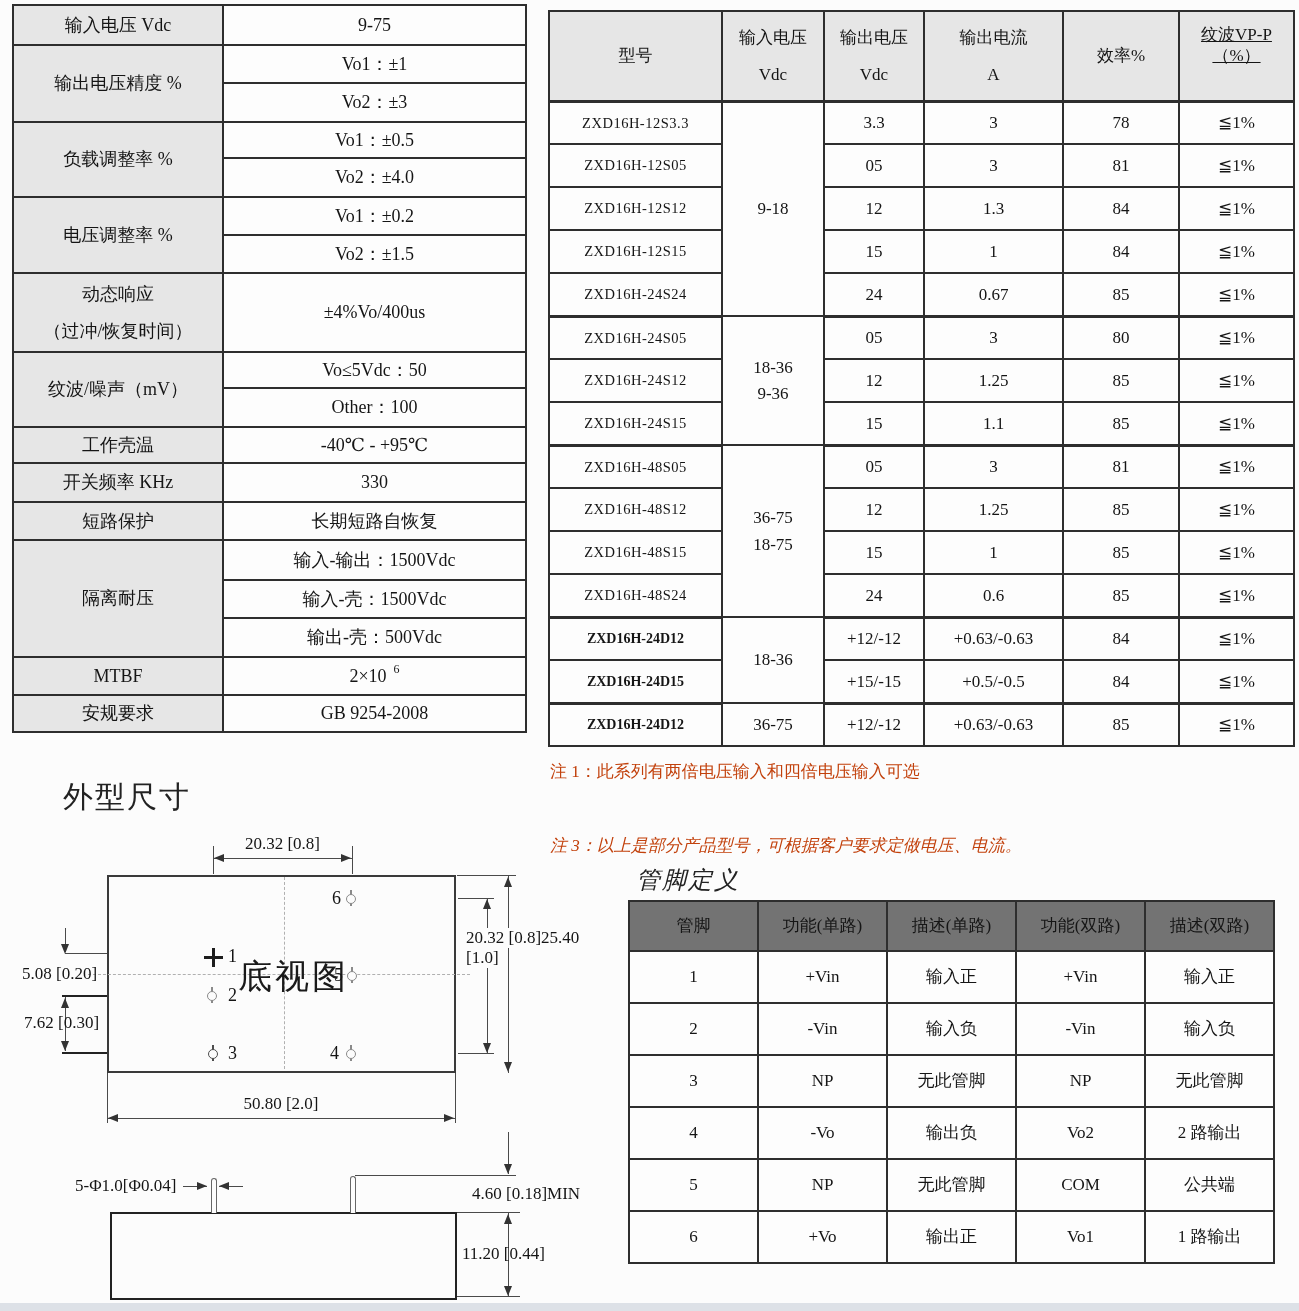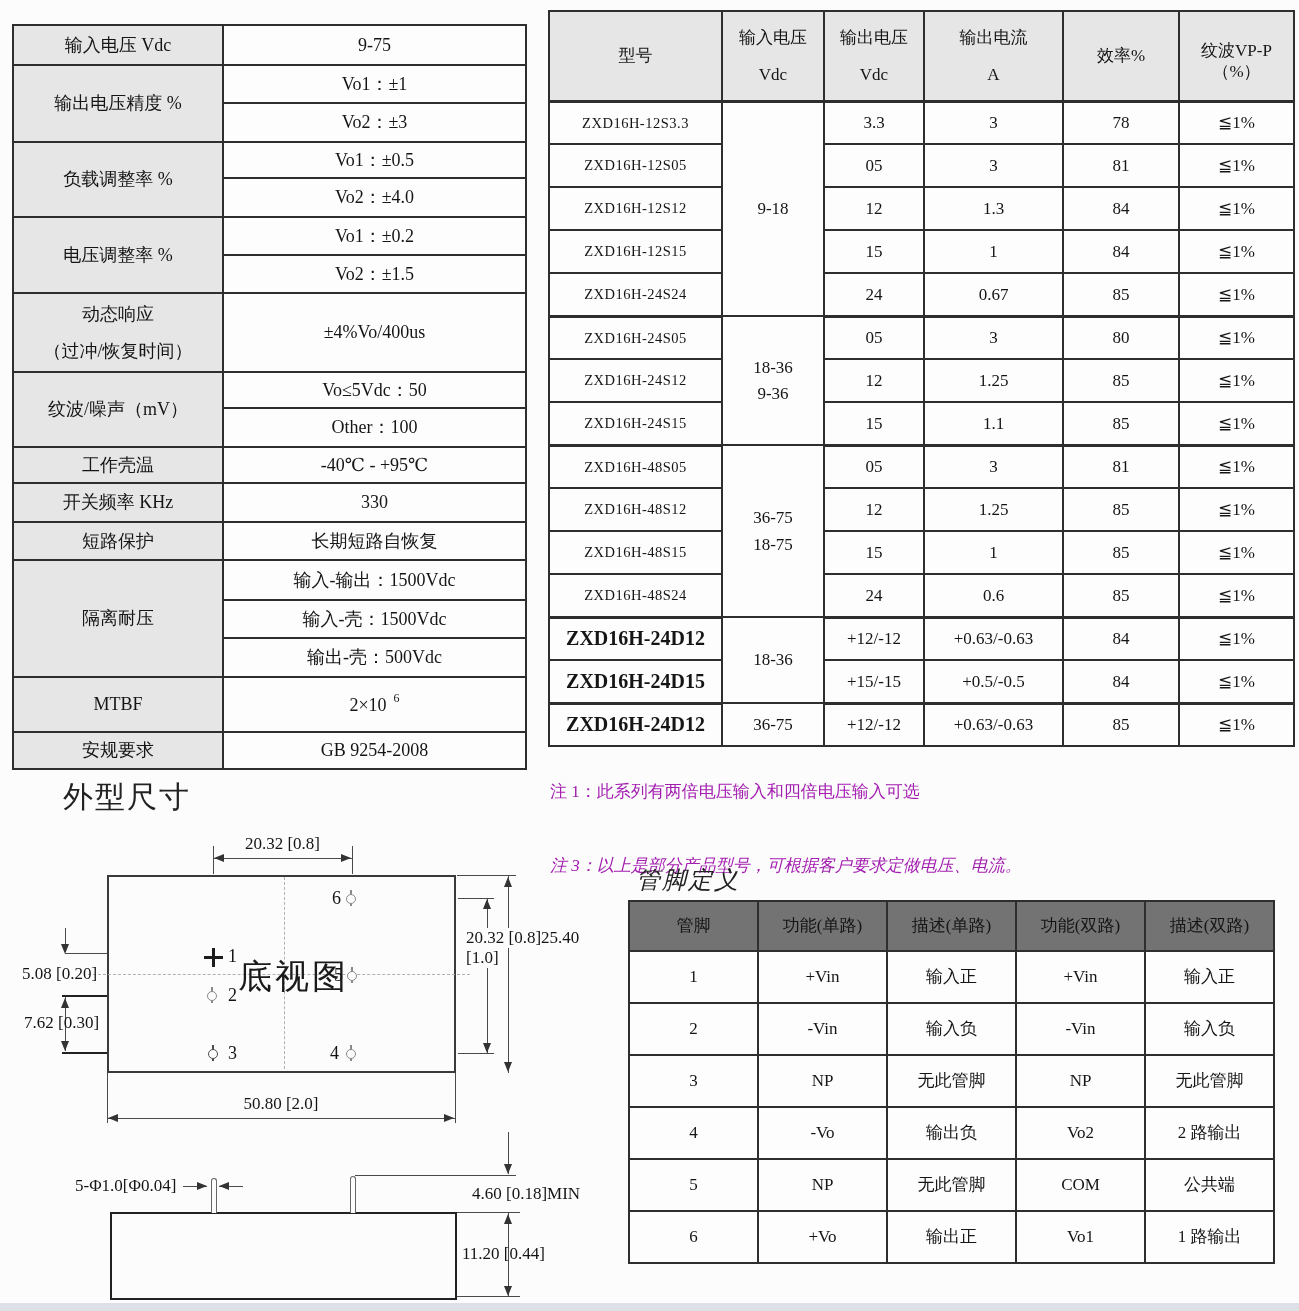--- a/index.html
+++ b/index.html
@@ -13,33 +13,33 @@
   .spec{width:513px;}
   .spec td{border-width:2px;}
   .spec .lbl{background:#e6e6e6;font-size:18px;}
   .spec .val{background:#fdfdfd;font-size:18px;}
   .spec sup{font-size:12px;margin-left:7px;position:relative;top:-2px;}
   
   .model td{background:#fdfdfd;font-size:17px;}
   .model .hd{background:#e6e6e6;}
   .model .hd div{margin:4px 0;}
   .model .hd .g2{margin-top:16px;}
-  .model .hdtop{vertical-align:top;padding-top:28px;}
+  .model .hdtop{vertical-align:top;padding-top:12px;text-decoration:underline;}
   .model .mdl{font-size:14.5px;letter-spacing:0.5px;margin-left:12px;}
-  .model .mdlb{font-size:20px;font-weight:bold;margin-top:32px;}
+  .model .mdlb{font-size:14px;font-weight:bold;margin-top:32px;}
   .model .vin div.g{margin-top:5px;}
   .model tr.gb td{border-bottom-width:3px;}
   .model tr.hrow td{border-bottom-width:3px;}
   
   .pins td{background:#fdfdfd;font-size:17px;}
   .pins .hd{background:#737373;}
   
   .sect{position:absolute;font-size:30px;letter-spacing:2px;color:#222;}
   
-  .note{position:absolute;font-size:17px;white-space:nowrap;color:#a21caf;margin-top:20px;}
+  .note{position:absolute;font-size:17px;white-space:nowrap;color:#c2410c;}
   
   .hline{position:absolute;border-top:1px solid #4a4a4a;}
   .hline.t2{border-top-width:2px;border-top-color:#222;}
   .vline{position:absolute;border-left:1px solid #4a4a4a;}
   .dash-v{position:absolute;border-left:1px dashed #b0b0b0;}
   .dash-h{position:absolute;border-top:1px dashed #b0b0b0;}
   .dimtext{position:absolute;font-size:17px;white-space:nowrap;background:#fcfcfc;}
   .rect{position:absolute;border:2px solid #3a3a3a;background:transparent;}
   .rect.heavy{border-width:2.5px;border-color:#222;}
   .ar{position:absolute;width:0;height:0;border-style:solid;}
@@ -55,21 +55,21 @@
   .pinlabel{position:absolute;font-size:18px;color:#141414;}
   .viewlabel{position:absolute;font-size:34px;letter-spacing:3px;color:#1a1a1a;}
   .sidepin{position:absolute;width:4px;background:#fcfcfc;border:1px solid #666;border-bottom:none;border-radius:3px 3px 0 0;}
   .bstrip{position:absolute;left:0;top:1303px;width:1299px;height:8px;background:#dde1e7;}
 </style>
 </head>
 <body>
 
 <div class="page">
 
-  <div class="tblwrap" style="left:12px;top:24px;">
+  <div class="tblwrap" style="left:12px;top:4px;">
     <table class="spec">
       <colgroup>
           <col style="width:210px">
           <col style="width:303px">
         </colgroup>
       <tbody>
           <tr style="height:40px">
         <td class="lbl">输入电压 Vdc</td>
         <td class="val">9-75</td>
       </tr>
@@ -123,21 +123,21 @@
       <tr style="height:40px">
         <td class="lbl" rowspan="3">隔离耐压</td>
         <td class="val">输入-输出：1500Vdc</td>
       </tr>
       <tr style="height:38px">
         <td class="val">输入-壳：1500Vdc</td>
       </tr>
       <tr style="height:39px">
         <td class="val">输出-壳：500Vdc</td>
       </tr>
-      <tr style="height:55px">
+      <tr style="height:38px">
         <td class="lbl">MTBF</td>
         <td class="val">
           <span>2×10</span><sup>6</sup>
         </td>
       </tr>
       <tr style="height:37px">
         <td class="lbl">安规要求</td>
         <td class="val">GB 9254-2008</td>
       </tr>
     </tbody>

